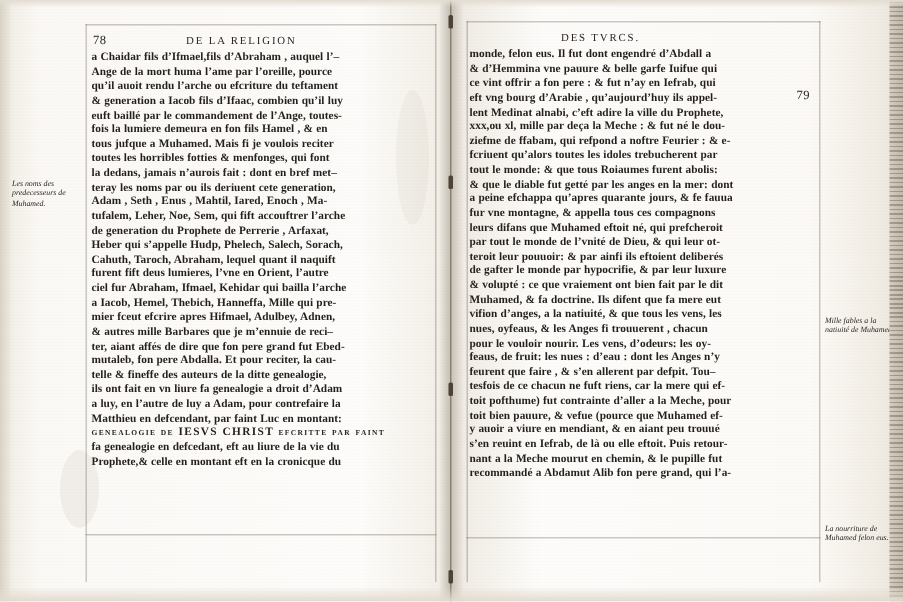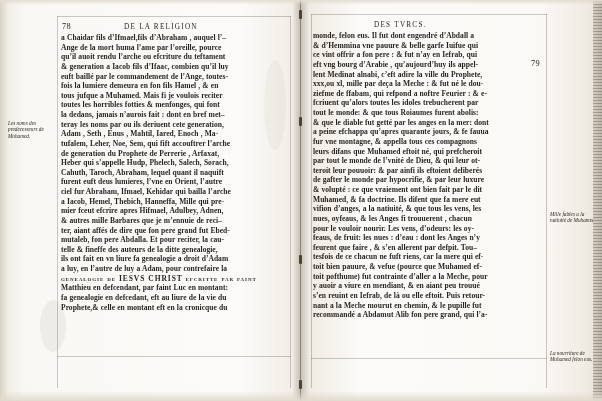--- a/index.html
+++ b/index.html
@@ -186,32 +186,32 @@
       <span class="ln">fois la lumiere demeura en fon fils  Hamel , &amp; en</span>
       <span class="ln">tous jufque a Muhamed.    Mais fi je voulois reciter</span>
       <span class="ln">toutes les horribles fotties &amp; menfonges, qui font</span>
       <span class="ln">la dedans, jamais n’aurois fait : dont en bref met–</span>
       <span class="ln">teray les noms par ou ils deriuent cete generation,</span>
       <span class="ln">Adam , Seth , Enus , Mahtil, Iared, Enoch , Ma-</span>
       <span class="ln">tufalem, Leher, Noe, Sem, qui fift accouftrer l’arche</span>
       <span class="ln">de generation du Prophete de Perrerie , Arfaxat,</span>
       <span class="ln">Heber qui s’appelle Hudp, Phelech, Salech,  Sorach,</span>
       <span class="ln">Cahuth, Taroch, Abraham, lequel  quant il naquift</span>
-      <span class="ln">furent euft deus lumieres, l’vne en Orient, l’autre</span>
+      <span class="ln">furent fift deus lumieres, l’vne en Orient, l’autre</span>
       <span class="ln">ciel fur Abraham, Ifmael, Kehidar  qui bailla l’arche</span>
       <span class="ln">a Iacob, Hemel, Thebich, Hanneffa, Mille qui pre-</span>
       <span class="ln">mier fceut efcrire  apres  Hifmael, Adulbey, Adnen,</span>
       <span class="ln">&amp; autres mille Barbares  que je m’ennuie de reci–</span>
       <span class="ln">ter, aiant affés de dire que fon pere grand fut Ebed-</span>
       <span class="ln">mutaleb, fon pere Abdalla.    Et pour reciter, la cau-</span>
       <span class="ln">telle &amp; fineffe des auteurs de la ditte genealogie,</span>
       <span class="ln">ils ont fait en vn liure fa genealogie a droit d’Adam</span>
       <span class="ln">a luy, en l’autre de luy a  Adam, pour  contrefaire la</span>
+      <span class="ln">Matthieu en defcendant, par faint  Luc en montant:</span>
       <span class="ln sc">genealogie de IESVS   CHRIST efcritte par faint</span>
-      <span class="ln">Matthieu en defcendant, par faint  Luc en montant:</span>
       <span class="ln">fa genealogie  en defcedant,  eft  au liure de la  vie du</span>
       <span class="ln">Prophete,&amp; celle en montant eft en la  cronicque du</span>
     </div>
 
     <div class="marginal" style="left:8px; top:120px;">Les noms des predecesseurs de Muhamed.</div>
   </div>
 
   <div class="page page-right">
     <div class="running-head" style="left:72px; top:21px;">DES TVRCS.</div>
     <div class="folio" style="left:229px; top:31px;margin-top:28px;">79</div>
@@ -234,22 +234,22 @@
       <span class="ln">teroit leur pouuoir: &amp; par ainfi ils  eftoient deliberés</span>
       <span class="ln">de gafter le monde par hypocrifie,  &amp;  par leur luxure</span>
       <span class="ln">&amp; volupté : ce que vraiement ont bien fait par le dit</span>
       <span class="ln">Muhamed, &amp; fa doctrine.    Ils difent que fa mere eut</span>
       <span class="ln">vifion d’anges, a la natiuité, &amp; que tous les  vens, les</span>
       <span class="ln">nues, oyfeaus, &amp;  les  Anges fi trouuerent ,  chacun</span>
       <span class="ln">pour le vouloir nourir.      Les vens, d’odeurs: les oy-</span>
       <span class="ln">feaus,  de  fruit: les nues : d’eau : dont  les  Anges n’y</span>
       <span class="ln">feurent que faire , &amp; s’en allerent par defpit.   Tou–</span>
       <span class="ln">tesfois de ce chacun ne fuft riens, car la  mere qui ef-</span>
+      <span class="ln">toit pofthume) fut contrainte d’aller a la Meche, pour</span>
       <span class="ln">toit bien pauure, &amp; vefue (pource que  Muhamed ef-</span>
-      <span class="ln">toit pofthume) fut contrainte d’aller a la Meche, pour</span>
       <span class="ln">y auoir a viure en  mendiant, &amp;  en aiant  peu trouué</span>
       <span class="ln">s’en reuint en Iefrab, de là ou elle eftoit.  Puis retour-</span>
       <span class="ln">nant a la Meche  mourut en chemin, &amp; le pupille fut</span>
       <span class="ln">recommandé a Abdamut Alib fon pere grand, qui l’a-</span>
     </div>
 
     <div class="marginal right" style="left:248px; top:211px;">Mille fables a la natiuité de Muhamed.</div>
 
     <div class="marginal right" style="left:248px; top:350px;">La nourriture de Muhamed felon eus.</div>
   </div>

